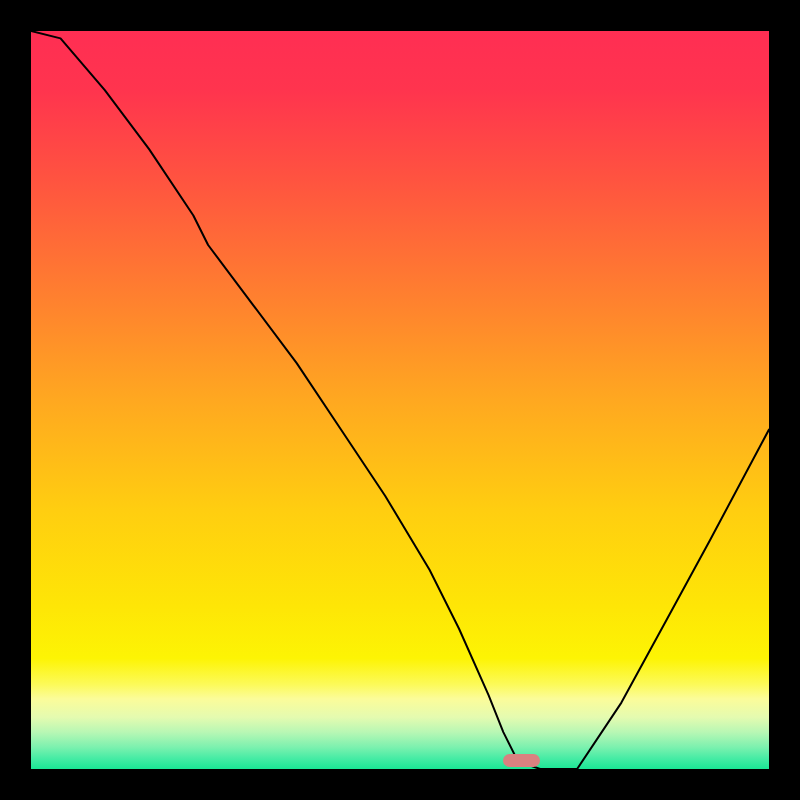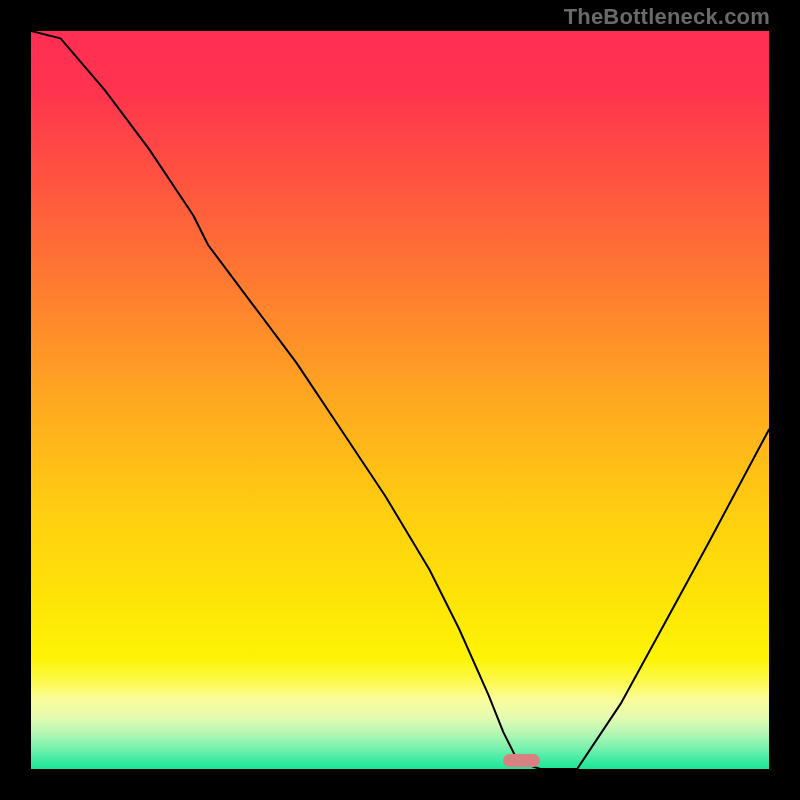--- a/index.html
+++ b/index.html
@@ -82,15 +82,14 @@
     </svg>
 
     <svg class="curve-svg" viewBox="0 0 100 100" preserveAspectRatio="none">
       <path id="curvePath" d="M0.00 0.00 L4.00 1.00 L10.00 8.00 L16.00 16.00 L22.00 25.00 L24.00 29.00 L30.00 37.00 L36.00 45.00 L42.00 54.00 L48.00 63.00 L54.00 73.00 L58.00 81.00 L62.00 90.00 L64.00 95.00 L66.00 99.00 L69.00 100.00 L74.00 100.00 L80.00 91.00 L86.00 80.00 L92.00 69.00 L100.00 54.00" fill="none" stroke-width="2" stroke-linejoin="round" stroke-linecap="round" vector-effect="non-scaling-stroke" stroke="#000000"></path>
     </svg>
 
     <div class="marker" id="marker" style="left: 64%; top: 97.9%; width: 5%; height: 1.8%; background: rgb(217, 129, 128);"></div>
 
   </div>
 
-  <div class="watermark">TheBottleneck.com</div>
 
 </div>
 
 </body></html>

